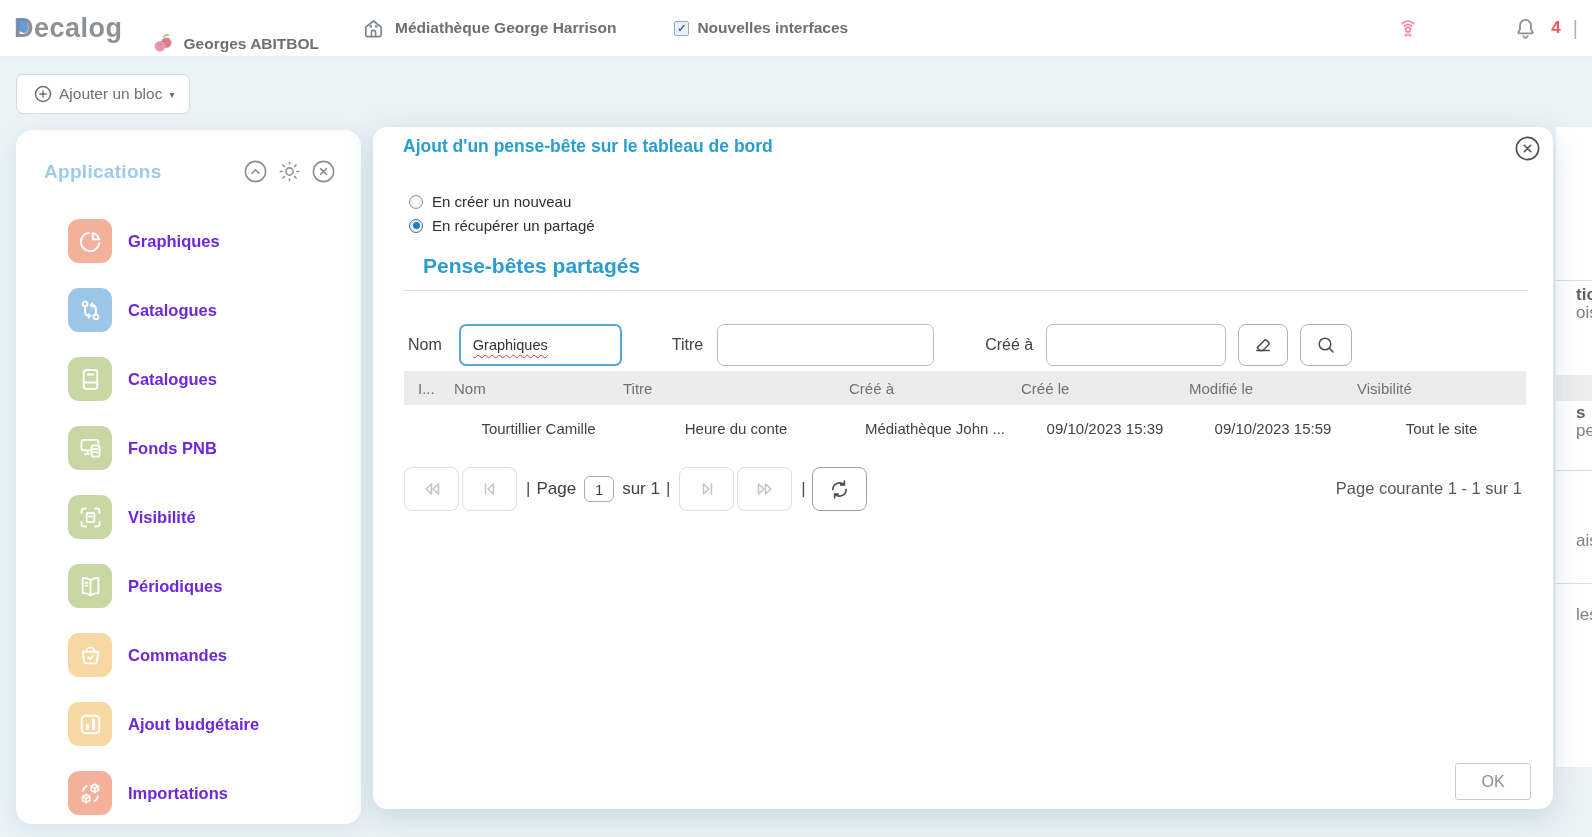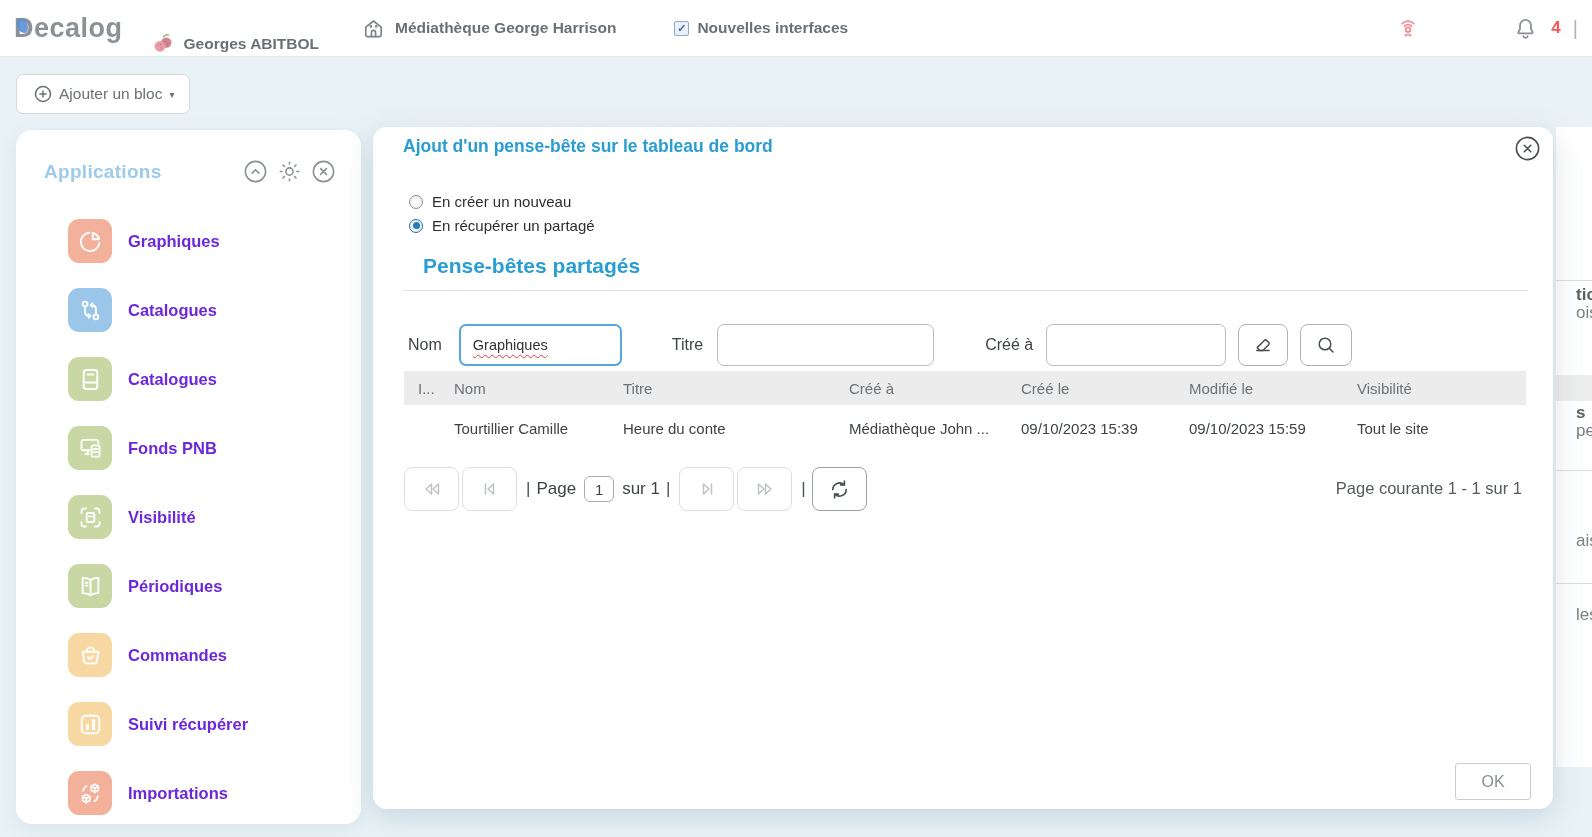--- a/index.html
+++ b/index.html
@@ -104,21 +104,21 @@
     display:flex; align-items:center; justify-content:center; cursor:pointer;
   }
 
   
   .grid-row { position:absolute; left:31px; width:1122px; display:grid;
     grid-template-columns:50px 169px 226px 172px 168px 168px 169px; align-items:center; }
   .thead { top:244px; height:34px; background:#ececec; font-size:15px; color:#6d7276; }
   .thead > span { white-space:nowrap; overflow:hidden; }
   .thead > span:first-child { padding-left:14px; }
   .trow { top:278px; height:46px; background:#fff; font-size:15px; color:#3f4346; cursor:pointer; }
-  .trow > span { white-space:nowrap; overflow:hidden; }
+  .trow > span { white-space:nowrap; overflow:hidden;text-align:center; }
   .avatar-cell { padding-left:5px; }
   .avatar {
     width:34px; height:34px; border-radius:50%;
     background:radial-gradient(circle at 42% 38%, #6b5c50 0%, #3a332c 38%, #21302a 72%, #17231f 100%);
     box-shadow:inset 0 0 0 1px rgba(255,255,255,.25);
   }
 
   
   .pager { position:absolute; left:31px; top:340px; display:flex; align-items:center; }
   .pg-btn {
@@ -342,21 +342,21 @@
     </div>
 
     <div class="sb-item">
       <span class="tile" style="background-color: rgb(247, 216, 162);">
         <svg viewBox="0 0 24 24" fill="none" stroke="#fff" stroke-width="1.7" stroke-linecap="round" stroke-linejoin="round">
           <rect x="4.2" y="4.2" width="15.6" height="15.6" rx="3.6"></rect>
           <path d="M9.3 15.8v-3.4" stroke-width="2.7"></path>
           <path d="M14.7 15.8V8.3" stroke-width="2.7"></path>
         </svg>
       </span>
-      <span class="sb-label">Suivi récupérer</span>
+      <span class="sb-label">Ajout budgétaire</span>
     </div>
 
     <div class="sb-item">
       <span class="tile" style="background-color: rgb(243, 177, 156);">
         <svg viewBox="0 0 24 24" fill="none" stroke="#fff" stroke-width="1.5" stroke-linecap="round" stroke-linejoin="round">
           <path d="M15.8 3.8 19 5.6v3.6l-3.2 1.8-3.2-1.8V5.6z"></path>
           <path d="M12.6 5.6l3.2 1.8L19 5.6"></path>
             <path d="M15.8 7.4V11"></path>
           <path d="M8.2 12.9l3.2 1.8v3.6L8.2 20 5 18.3v-3.6z"></path>
           <path d="M5 14.7l3.2 1.8 3.2-1.8"></path>

